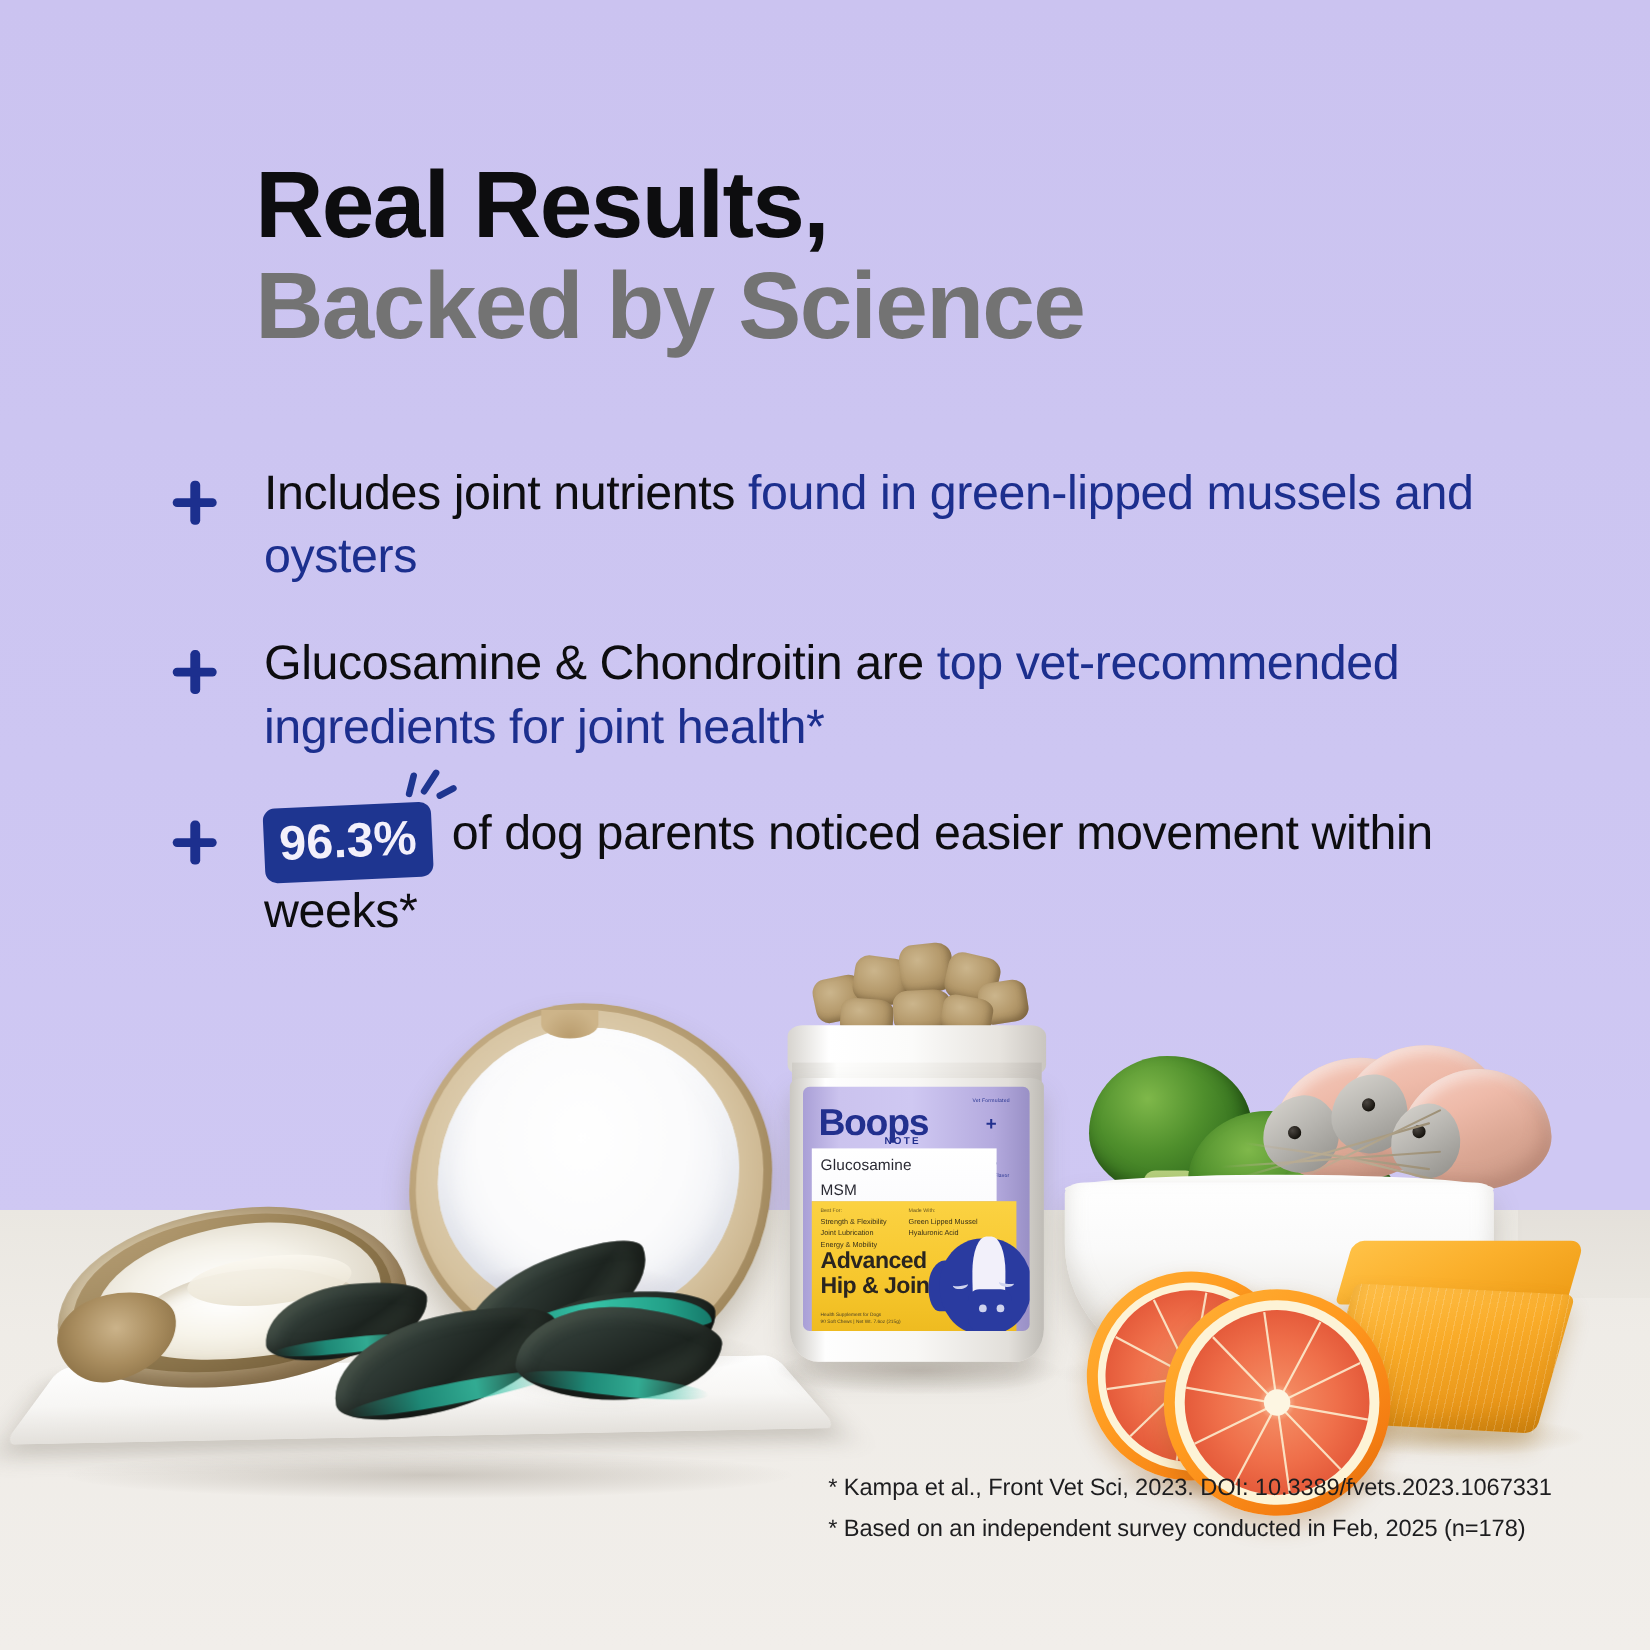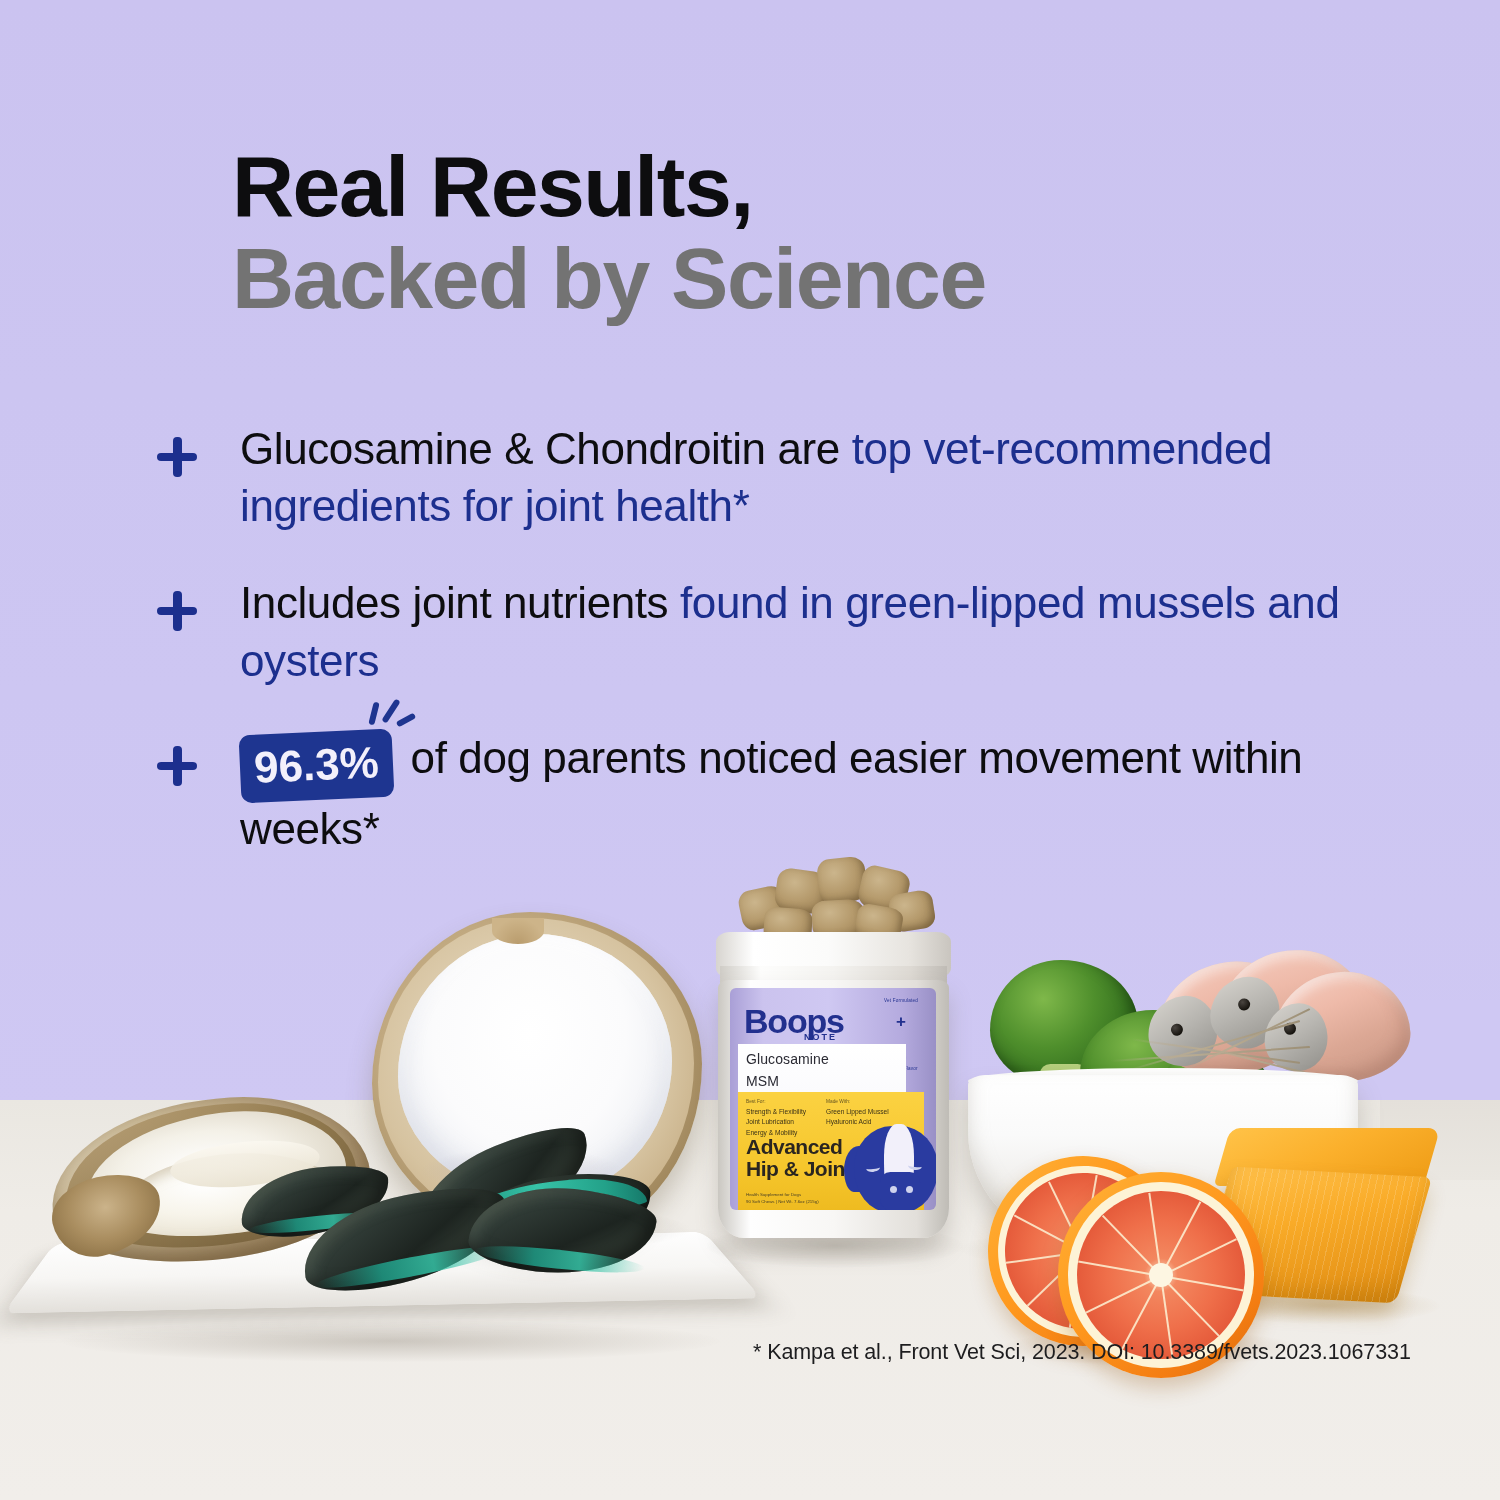--- a/index.html
+++ b/index.html
@@ -461,31 +461,31 @@
   </div>
 
   <div class="bullets">
 
     <div class="bullet">
       <span class="plusmark">
         <span class="bar-v"></span>
           <span class="bar-h"></span>
       </span>
       <div class="btext">
-        <span>Glucosamine &amp; Chondroitin are </span><span class="nv">top vet-recommended ingredients for joint health*</span>
+        <span>Includes joint nutrients </span><span class="nv">found in green-lipped mussels and oysters</span>
       </div>
     </div>
 
     <div class="bullet">
       <span class="plusmark">
         <span class="bar-v"></span>
           <span class="bar-h"></span>
       </span>
       <div class="btext">
-        <span>Includes joint nutrients </span><span class="nv">found in green-lipped mussels and oysters</span>
+        <span>Glucosamine &amp; Chondroitin are </span><span class="nv">top vet-recommended ingredients for joint health*</span>
       </div>
     </div>
 
     <div class="bullet">
       <span class="plusmark">
         <span class="bar-v"></span>
           <span class="bar-h"></span>
       </span>
       <div class="btext">
         <span class="stat-wrap">
@@ -692,15 +692,16 @@
         <span class="eye e2"></span>
         <span class="muzzle"></span>
         <span class="nos n1"></span>
         <span class="nos n2"></span>
       </div>
     </div>
   </div>
 
   <div class="notes">
     <div>* Kampa et al., Front Vet Sci, 2023. DOI: 10.3389/fvets.2023.1067331</div>
+    <div>* Based on an independent survey conducted in Feb, 2025 (n=178)</div>
   </div>
 
 </div>
 
 </body></html>

